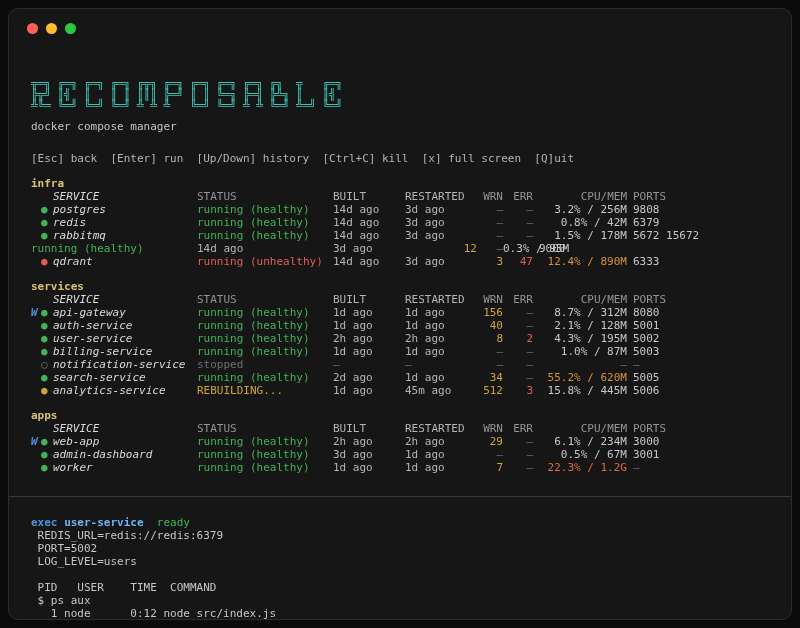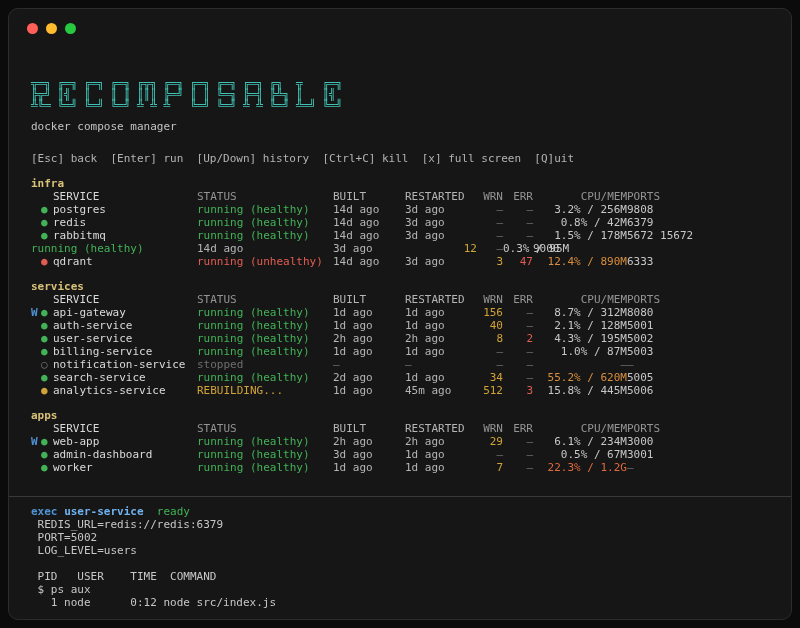--- a/index.html
+++ b/index.html
@@ -21,27 +21,27 @@
   .content{padding:8px 24px 0 22px;flex:none;}
   .logo{color:var(--teal,#41c4b5);white-space:pre;font-size:11px;line-height:11px;}
   .logo div{height:11px;}
   .subtitle{margin-top:9px;color:#c2c2c2;}
   .keybinds{margin-top:19px;white-space:pre;color:#b3b3b3;}
   .group{margin-top:12px;}
   .group-title{color:var(--gold,#d8c178);font-weight:bold;}
   .trow{display:grid;grid-template-columns:166px 136px 72px 72px 26px 30px 94px 1fr;}
   .thead{color:#949494;}
   .thead .c-service{padding-left:22px;}
-  .c-service{color:#dadada;white-space:pre;}
+  .c-service{color:#dadada;white-space:pre;font-style:italic;}
   .c-wrn,.c-err,.c-cpu{text-align:right;white-space:pre;}
-  .c-ports{padding-left:0;white-space:pre;}
+  .c-ports{padding-left:6px;white-space:pre;}
   .c-built,.c-restarted{color:#b5b5b5;white-space:pre;}
   .flag{display:inline-block;width:10px;font-weight:bold;}
   .dot{display:inline-block;width:12px;}
-  .console{flex:none;margin-top:22px;border-top:1px solid #3a3a3a;padding:8px 24px 0 22px;}
+  .console{flex:none;margin-top:22px;border-top:1px solid #3a3a3a;padding:19px 24px 0 22px;}
   .line{white-space:pre;min-height:13px;}
   .bold{font-weight:bold;}
   .green{color:var(--green,#41b356);}
   .red{color:var(--red,#e25d51);}
   .yellow{color:var(--yellow,#d2a437);}
   .orange{color:var(--orange,#d98e3d);}
   .redorange{color:var(--redorange,#df6a3c);}
   .dim{color:var(--dim,#6e6e6e);}
   .blue{color:var(--blue,#4e93d6);}
   .bblue{color:var(--brightblue,#6fb3f2);}

